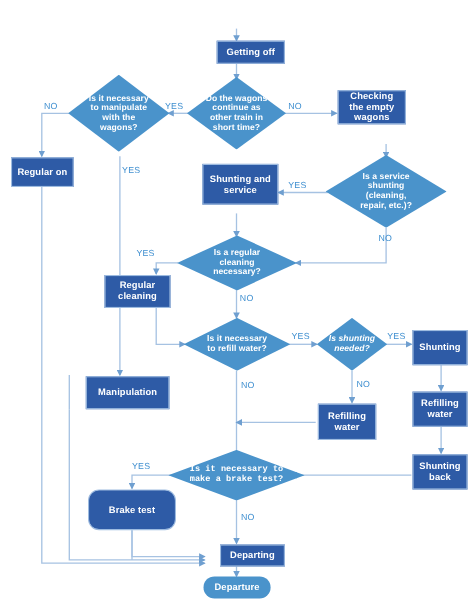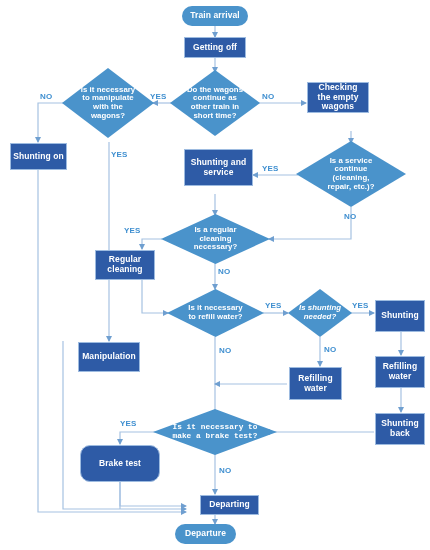--- a/index.html
+++ b/index.html
@@ -64,21 +64,21 @@
   }
   .decision .dlabel {
     position: relative;
     z-index: 2;
     padding: 0 6px;
   }
   .edge-label {
     position: absolute;
     color: #3f8fd0;
     font-size: 8px;
-    font-weight: bold;
+    font-weight: normal;
     letter-spacing: .2px;
     z-index: 4;
     white-space: nowrap;
     text-align: right;
   }
 </style>
 </head>
 <body>
 
 <div id="canvas">
@@ -144,23 +144,22 @@
       <path d="M63,372 L63,509 L186,509"></path>
 
       <path d="M215,515 L215,524"></path>
     </g>
     <g stroke="#a6c2e2" stroke-width="1.2" fill="none">
       <path d="M63,341 L63,372"></path>
       <path d="M120,482 L120,509"></path>
     </g>
   </svg>
 
-  <div class="node terminal" style="left:182px;top:6px;width:66px;height:20px;">Train arrival</div>
-
-  <div class="node process" style="left:184px;top:37px;width:62px;height:21px;">Getting off</div>
+
+  <div class="node process" style="left:197px;top:37px;width:62px;height:21px;">Getting off</div>
 
   <div class="node decision" style="left:170px;top:70px;width:90px;height:66px;">
     <svg class="dshape" viewBox="0 0 100 100" preserveAspectRatio="none">
       <polygon points="50,0 100,50 50,100 0,50" fill="#4a93cb"></polygon>
     </svg>
     <span class="dlabel">Do the wagons
 continue as
 other train in
 short time?</span>
   </div>
@@ -168,32 +167,32 @@
   <div class="node decision" style="left:62px;top:68px;width:92px;height:70px;">
     <svg class="dshape" viewBox="0 0 100 100" preserveAspectRatio="none">
       <polygon points="50,0 100,50 50,100 0,50" fill="#4a93cb"></polygon>
     </svg>
     <span class="dlabel">Is it necessary
 to manipulate
 with the
 wagons?</span>
   </div>
 
-  <div class="node process" style="left:10px;top:143px;width:57px;height:27px;">Shunting on</div>
+  <div class="node process" style="left:10px;top:143px;width:57px;height:27px;">Regular on</div>
 
   <div class="node process" style="left:307px;top:82px;width:62px;height:31px;">Checking
 the empty
 wagons</div>
 
   <div class="node decision" style="left:296px;top:141px;width:110px;height:66px;">
     <svg class="dshape" viewBox="0 0 100 100" preserveAspectRatio="none">
       <polygon points="50,0 100,50 50,100 0,50" fill="#4a93cb"></polygon>
     </svg>
     <span class="dlabel">Is a service
-continue
+shunting
 (cleaning,
 repair, etc.)?</span>
   </div>
 
   <div class="node process" style="left:184px;top:149px;width:69px;height:37px;">Shunting and
 service</div>
 
   <div class="node decision" style="left:161px;top:214px;width:109px;height:50px;">
     <svg class="dshape" viewBox="0 0 100 100" preserveAspectRatio="none">
       <polygon points="50,0 100,50 50,100 0,50" fill="#4a93cb"></polygon>
@@ -226,35 +225,35 @@
 
   <div class="node process" style="left:289px;top:367px;width:53px;height:33px;">Refilling
 water</div>
 
   <div class="node process" style="left:375px;top:356px;width:50px;height:32px;">Refilling
 water</div>
 
   <div class="node process" style="left:375px;top:413px;width:50px;height:32px;">Shunting
 back</div>
 
-  <div class="node process" style="left:78px;top:342px;width:62px;height:30px;">Manipulation</div>
+  <div class="node process" style="left:78px;top:342px;width:76px;height:30px;">Manipulation</div>
 
   <div class="node decision" style="left:153px;top:409px;width:124px;height:46px;font-family:Liberation Mono, monospace;">
     <svg class="dshape" viewBox="0 0 100 100" preserveAspectRatio="none">
       <polygon points="50,0 100,50 50,100 0,50" fill="#4a93cb"></polygon>
     </svg>
     <span class="dlabel">Is it necessary to
 make a brake test?</span>
   </div>
 
   <div class="node process" style="left:80px;top:445px;width:80px;height:37px;border-radius:10px;">Brake test</div>
 
   <div class="node process" style="left:200px;top:495px;width:59px;height:20px;">Departing</div>
 
-  <div class="node terminal" style="left:175px;top:524px;width:61px;height:20px;">Departure</div>
+  <div class="node terminal" style="left:185px;top:524px;width:61px;height:20px;">Departure</div>
 
   <div class="edge-label" style="left:40px;top:92px;">NO</div>
 
   <div class="edge-label" style="left:150px;top:92px;">YES</div>
 
   <div class="edge-label" style="left:262px;top:92px;">NO</div>
 
   <div class="edge-label" style="left:111px;top:150px;">YES</div>
 
   <div class="edge-label" style="left:262px;top:164px;">YES</div>

